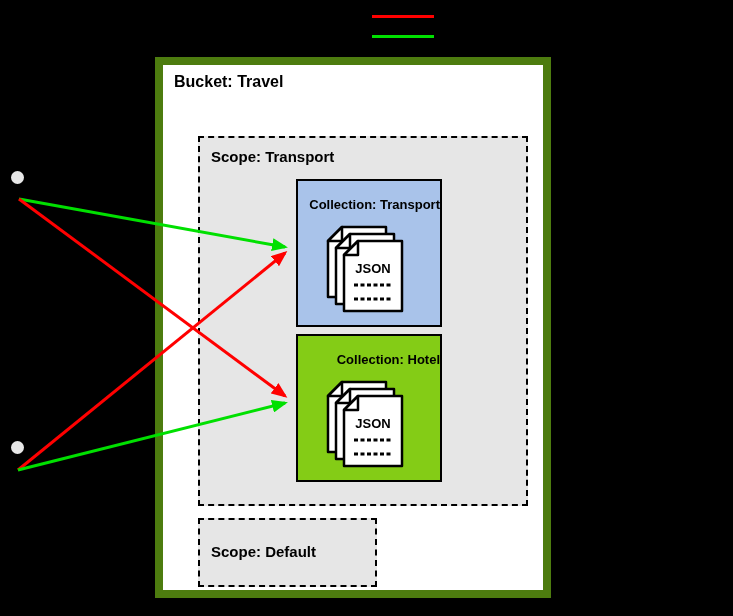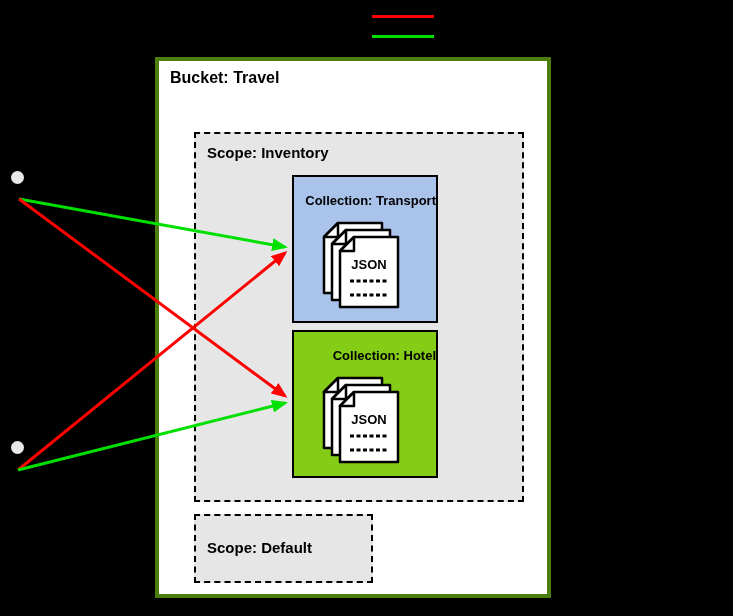--- a/index.html
+++ b/index.html
@@ -30,21 +30,21 @@
   }
   .client-dot.top { left: 11px; top: 171px; }
   .client-dot.bottom { left: 11px; top: 441px; }
 
   
   .bucket {
     position: absolute;
     left: 155px; top: 57px;
     width: 396px; height: 541px;
     background: #ffffff;
-    border: 4px solid #4d7c0f;
+    border: 8px solid #4d7c0f;
   }
   .bucket-title {
     position: absolute;
     left: 11px; top: 8px;
     font-size: 16px;
     font-weight: bold;
     color: #000000;
     white-space: nowrap;
   }
 
@@ -106,21 +106,21 @@
   <div class="legend-line red" style="background: rgb(255, 0, 0);"></div>
   <div class="legend-line green" style="background: rgb(0, 224, 0);"></div>
 
   <div class="client-dot top" style="background: rgb(232, 232, 232);"></div>
   <div class="client-dot bottom" style="background: rgb(232, 232, 232);"></div>
 
   <div class="bucket">
     <div class="bucket-title">Bucket: Travel</div>
 
     <div class="scope scope-inventory">
-      <div class="scope-title">Scope: Inventory</div>
+      <div class="scope-title">Scope: Transport</div>
 
       <div class="collection collection-transport" style="background: rgb(169, 195, 234);">
         <div class="collection-title">Collection: Transport</div>
         <svg class="doc-icon" width="90" height="94" viewBox="0 0 90 94">
           <g stroke="#000000" stroke-width="2.5" fill="#ffffff" stroke-linejoin="round">
             <path d="M16 2 L60 2 L60 72 L2 72 L2 16 Z"></path>
             <path d="M2 16 L16 2 L16 16 Z"></path>
             <path d="M24 9 L68 9 L68 79 L10 79 L10 23 Z"></path>
             <path d="M10 23 L24 9 L24 23 Z"></path>
             <path d="M32 16 L76 16 L76 86 L18 86 L18 30 Z"></path>

